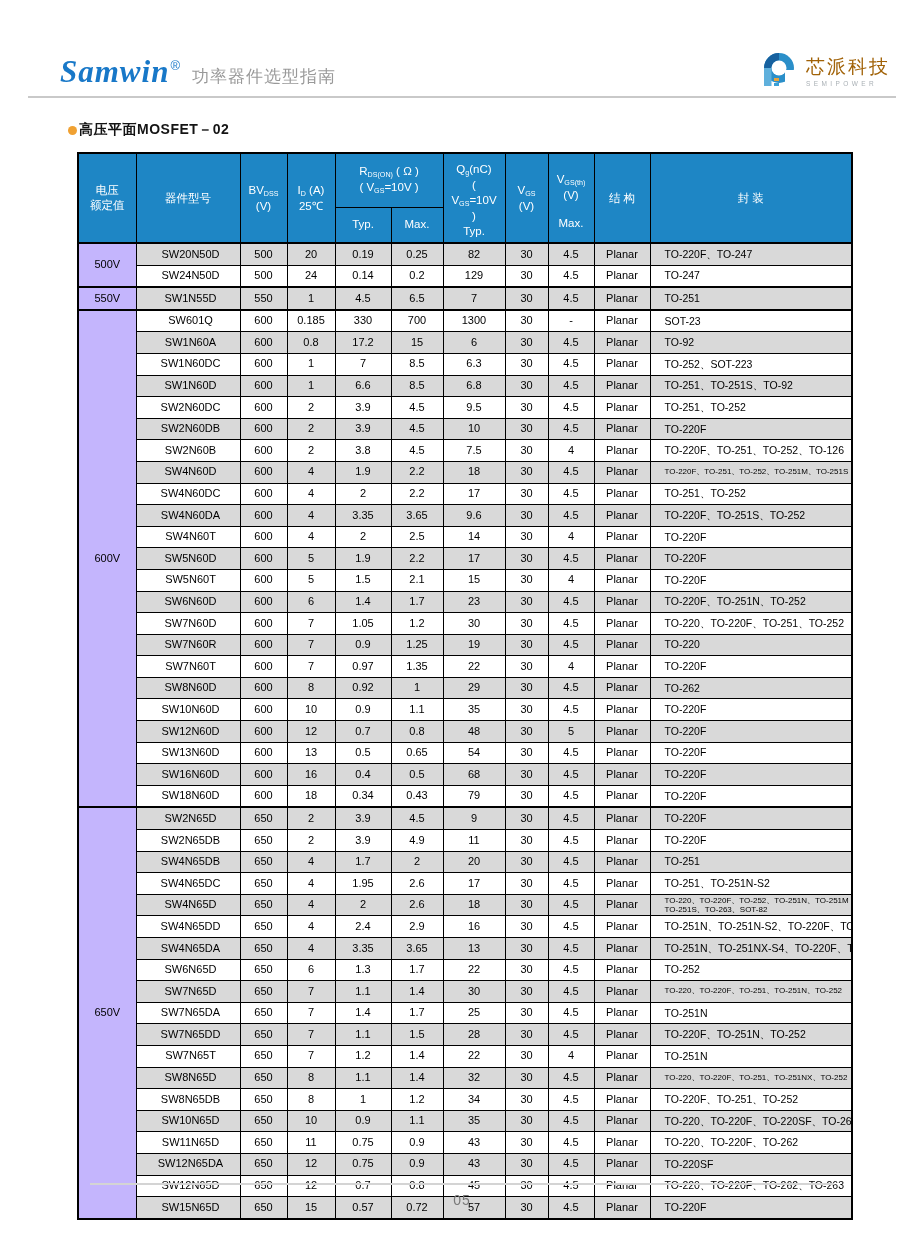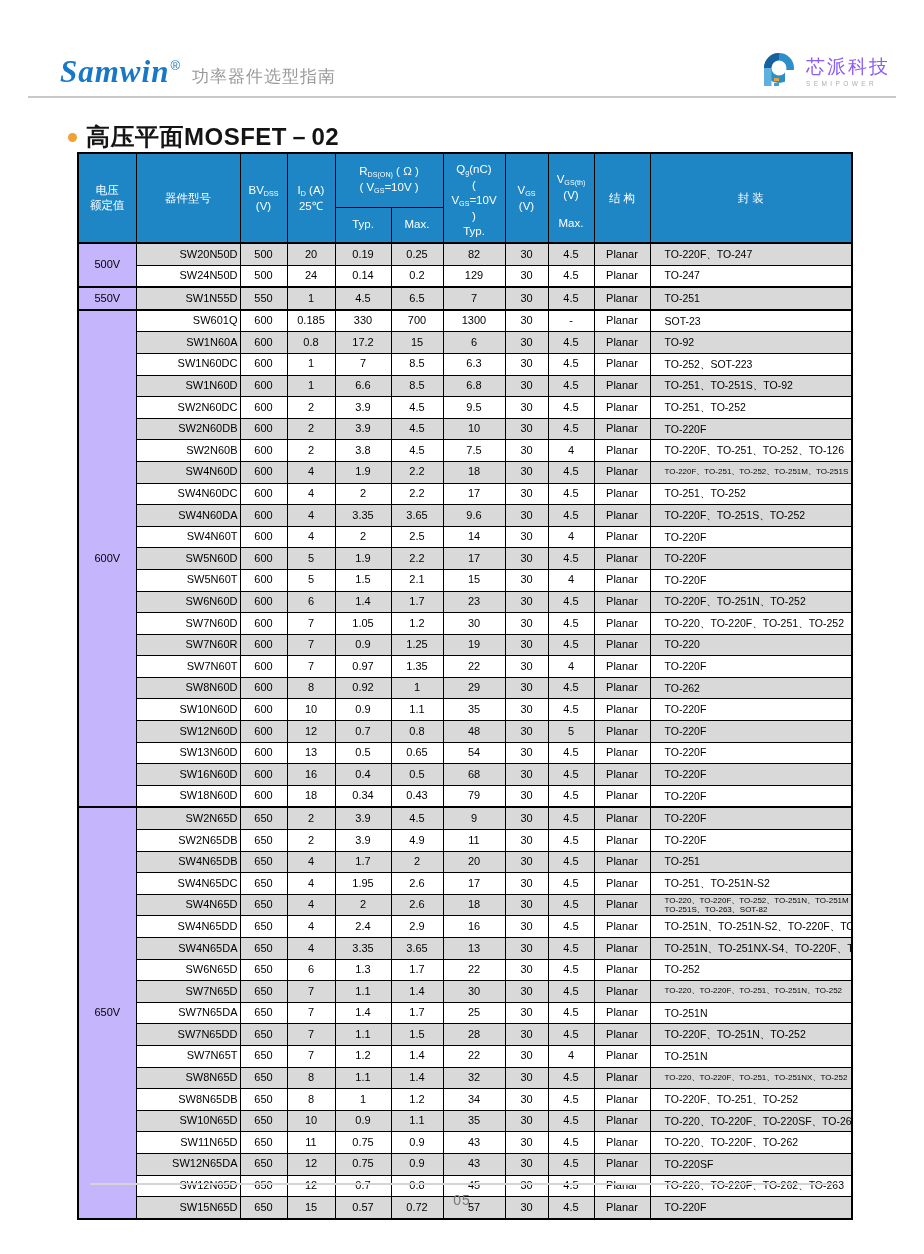--- a/index.html
+++ b/index.html
@@ -9,42 +9,42 @@
   }
   
   .hdr{position:absolute;left:60px;top:48px;right:34px;height:48px;
     display:flex;justify-content:space-between;align-items:center;}
   .brand{display:flex;align-items:baseline;}
   .brand-name{font-family:"Liberation Serif",serif;font-style:italic;font-weight:bold;
     color:#1878c8;font-size:31px;letter-spacing:1px;line-height:1;}
   .brand-reg{color:#1878c8;font-size:13px;vertical-align:super;position:relative;top:-12px;margin-left:1px;}
   .brand-sub{color:#999;font-size:17px;margin-left:12px;letter-spacing:1px;}
   .logo-right{display:flex;align-items:center;gap:8px;}
-  .logo-right-text .cn{color:#8b5cf6;font-size:19px;letter-spacing:2px;line-height:1.1;}
+  .logo-right-text .cn{color:#a16207;font-size:19px;letter-spacing:2px;line-height:1.1;}
   .logo-right-text .en{color:#a9b0b5;font-size:6.5px;letter-spacing:3.4px;margin-top:2px;}
   .hdr-rule{position:absolute;left:28px;right:28px;top:96px;height:2px;background:#c9c9c9;}
   
-  .section-title{position:absolute;left:68px;top:121px;display:flex;align-items:center;gap:9px;
-    font-size:24px;font-weight:bold;color:#141414;letter-spacing:0.5px;}
+  .section-title{position:absolute;left:68px;top:121px;display:flex;align-items:center;gap:2px;
+    font-size:14px;font-weight:bold;color:#141414;letter-spacing:0.5px;}
   .bullet{width:9px;height:9px;border-radius:50%;background:#f0a132;flex:0 0 auto;}
   
   .table-wrap{position:absolute;left:77px;top:152px;}
   table{width:774px;border-collapse:collapse;table-layout:fixed;border:2px solid #000;}
   th,td{border:1px solid #000;}
   thead th{background:#1e86c5;color:#fff;font-weight:normal;font-size:11.5px;
     line-height:1.3;text-align:center;vertical-align:middle;padding:8px;}
   thead tr.h1{height:39px;}
   thead tr.h2row{height:22px;}
   sub{font-size:0.62em;vertical-align:-0.25em;letter-spacing:0;}
   .hsplit{display:flex;flex-direction:column;height:72px;}
   .hsplit .top{flex:1;display:flex;align-items:center;justify-content:center;}
   .hsplit .bot{height:22px;display:flex;align-items:center;justify-content:center;}
   tbody td{font-size:11px;text-align:center;vertical-align:middle;height:20.6px;
     padding:0 2px;line-height:1.05;white-space:nowrap;overflow:hidden;}
-  tbody td.model{text-align:right;padding-left:7px;}
+  tbody td.model{text-align:center;padding-left:7px;}
   tbody td.pkg{text-align:left;padding-left:14px;font-size:10.5px;}
   tbody td.pkg.small{font-size:8px;}
   tbody td.pkg.two{line-height:1.15;}
   tr.zebra td{background:#d9d9d9;}
   tr.plain td{background:#ffffff;}
   tbody td.group-cell{background:#c4b5fd;font-size:11px;}
   tr.group-start td{border-top:2px solid #000;}
   
   .footer-rule{position:absolute;left:90px;width:744px;top:1183px;height:2px;background:#d4d4d4;}
   .page-number{position:absolute;left:0;right:0;top:1192px;text-align:center;

